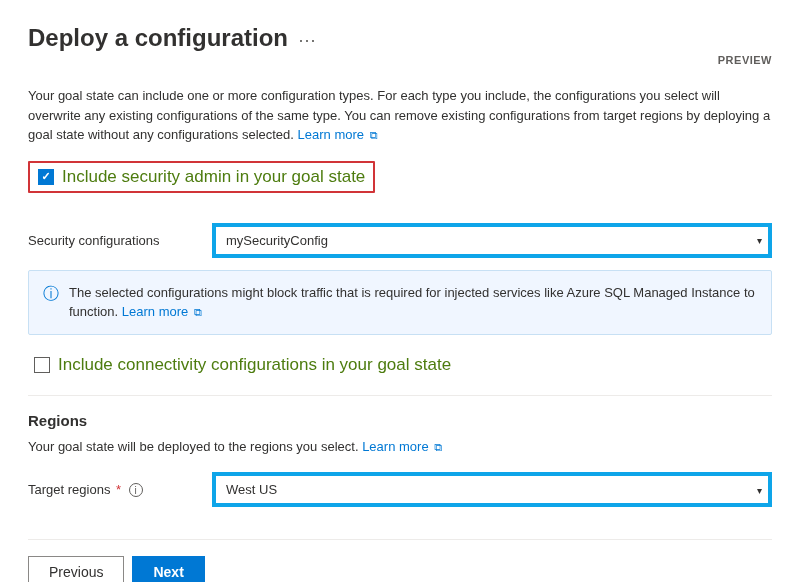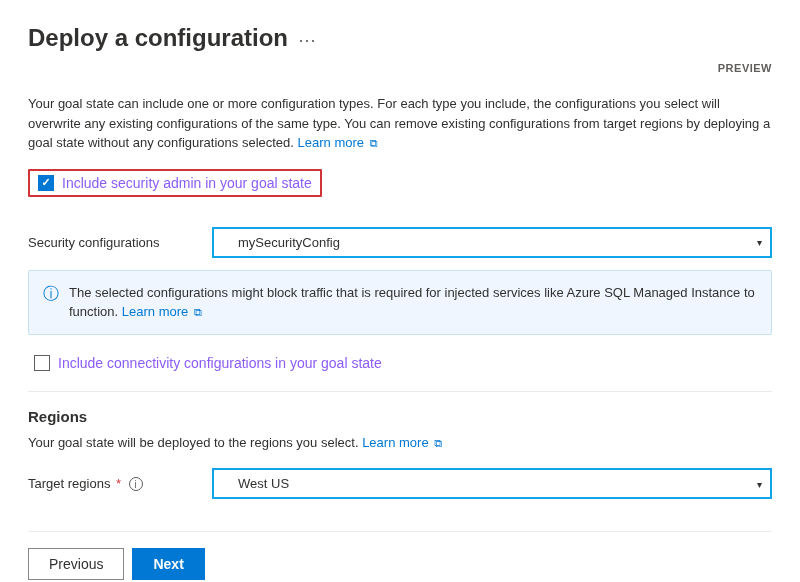--- a/index.html
+++ b/index.html
@@ -8,21 +8,21 @@
       font-size: 14px;
       color: #323130;
       background: #fff;
       padding: 24px 28px;
       max-width: 800px;
     }
     .page-header {
       display: flex;
       align-items: flex-start;
       gap: 10px;
-      margin-bottom: 10px;
+      margin-bottom: 2px;
     }
     .page-title {
       font-size: 24px;
       font-weight: 600;
       color: #323130;
     }
     .more-icon {
       font-size: 18px;
       color: #605e5c;
       cursor: pointer;
@@ -86,42 +86,42 @@
     .checkbox.unchecked {
       background: #fff;
       border: 1px solid #605e5c;
     }
     .checkbox-check {
       color: #fff;
       font-size: 11px;
       font-weight: bold;
     }
     .checkbox-label {
-      font-size: 14px;
-      color: #8b5cf6;
+      font-size: 17px;
+      color: #4d7c0f;
     }
     .form-row {
       display: flex;
       align-items: center;
       gap: 4px;
       margin-bottom: 12px;
     }
     .form-label {
       font-size: 13px;
       color: #323130;
       min-width: 180px;
     }
     .select-wrapper {
       flex: 1;
       position: relative;
     }
     .select-box {
       width: 100%;
-      padding: 6px 32px 6px 24px;
-      border: 2px solid #0ea5e9;
+      padding: 6px 32px 6px 10px;
+      border: 4px solid #0ea5e9;
       background: #fff;
       font-size: 13px;
       color: #323130;
       appearance: none;
       cursor: pointer;
       border-radius: 0;
     }
     .select-chevron {
       position: absolute;
       right: 10px;

